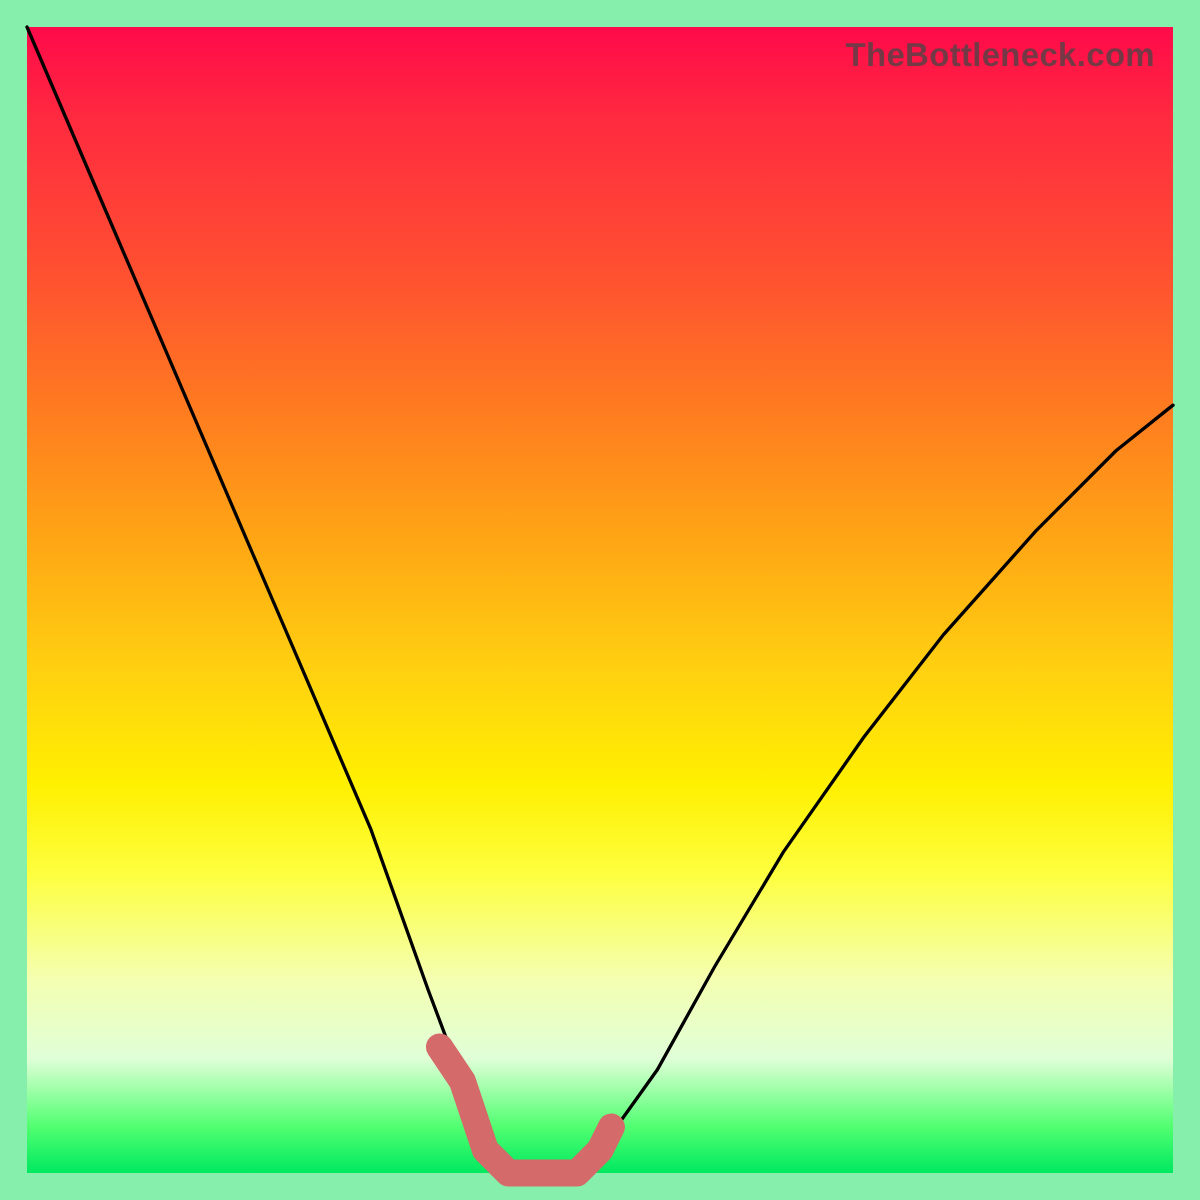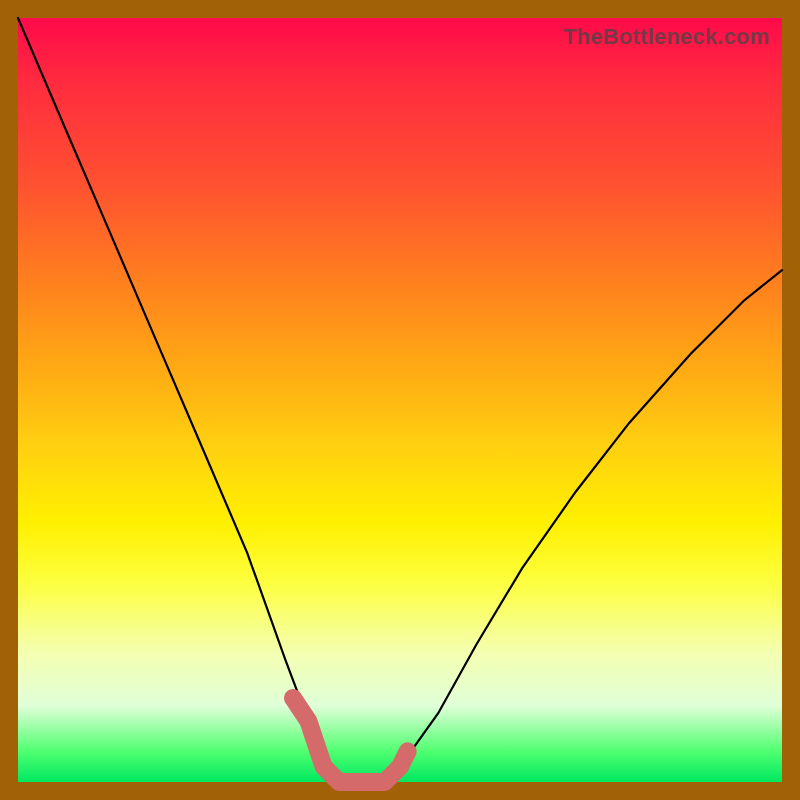--- a/index.html
+++ b/index.html
@@ -1,21 +1,21 @@
 <!DOCTYPE html>
 <html><head>
 <meta charset="utf-8">
 <style>
   * { margin: 0; padding: 0; box-sizing: border-box; }
   html, body { width: 800px; height: 800px; overflow: hidden; background: #000; }
   .frame {
     position: relative;
     width: 800px;
     height: 800px;
-    background: #a16207;
+    background: #86efac;
   }
   .plot-area {
     position: absolute;
     left: 18px;
     top: 18px;
     width: 764px;
     height: 764px;
     background: linear-gradient(to bottom,
       #ff0a4a 0%,
       #ff2a3f 8%,

